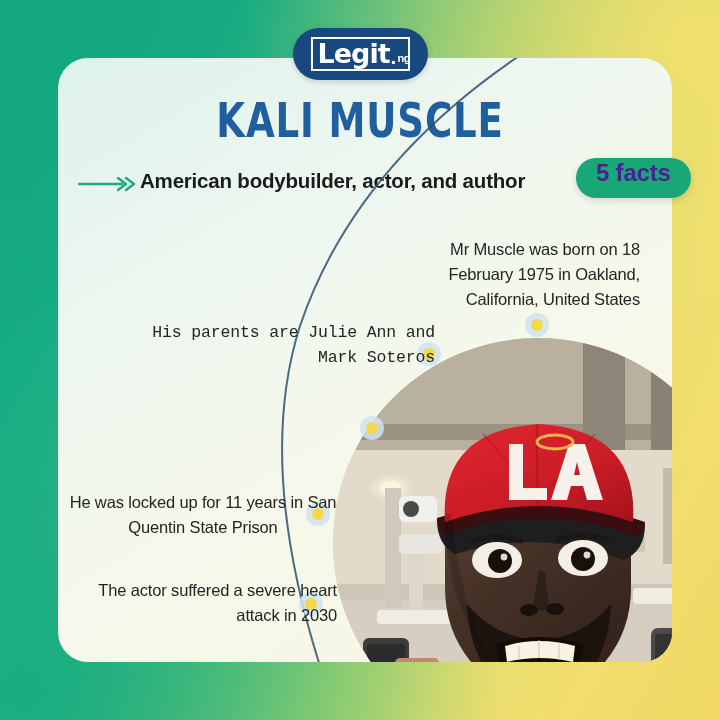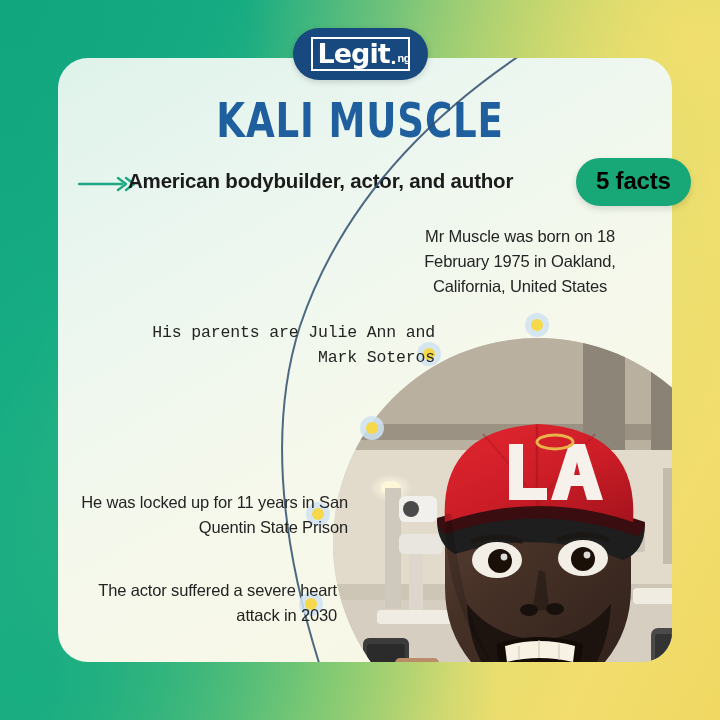--- a/index.html
+++ b/index.html
@@ -100,35 +100,35 @@
     transform:scaleX(.86);
     line-height:1;
   }
 
   
   .arrow {
     position:absolute; left:78px; top:176px;
     width:58px; height:16px;
   }
   .subtitle {
-    position:absolute; left:128px; top:166px; width:415px;
+    position:absolute; left:140px; top:166px; width:415px;
     color:#1b1b1b;
     font-size:20.5px;
     font-weight:bold;
     line-height:1.5;
     letter-spacing:-.2px;
   }
 
   
   .badge {
     position:absolute; left:576px; top:158px;
-    padding:9px 20px 11px 20px;
+    padding:1px 20px 11px 20px;
     border-radius:24px;
     background:#18a878;
-    color:#000000;
+    color:#4c1d95;
     font-size:24px;
     font-weight:bold;
     letter-spacing:-.2px;
     z-index:45;
     box-shadow:0 3px 7px rgba(0,0,0,.13);
     white-space:nowrap;
     text-align:right;
   }
 
   
@@ -147,24 +147,24 @@
 
   
   .fact {
     position:absolute;
     color:#242424;
     font-size:16.5px;
     line-height:1.52;
     letter-spacing:-.15px;
     z-index:32;
   }
-  .f1 { left:400px; top:224px; width:240px; text-align:center; }
+  .f1 { left:400px; top:237px; width:240px; text-align:right; }
   .f2 { left:150px; top:320px; width:285px; text-align:right;font-family:Liberation Mono, monospace; }
   .f3 { left:110px; top:404px; width:250px; text-align:right; }
-  .f4 { left:58px;  top:490px; width:290px; text-align:right; }
+  .f4 { left:58px;  top:490px; width:290px; text-align:center; }
   .f5 { left:62px;  top:578px; width:275px; text-align:right; }
 </style>
 </head>
 <body>
 
 <div class="stage">
 
   <div class="bg"></div>
   <div class="bg-glow"></div>
 

